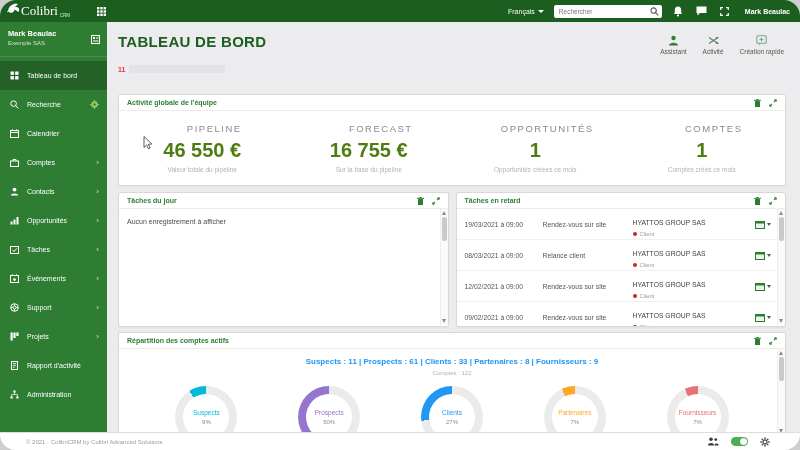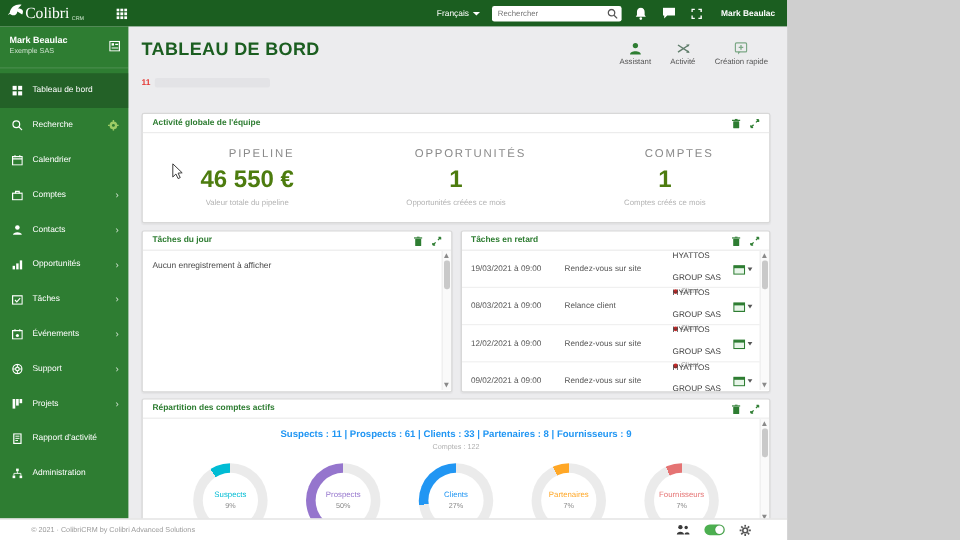--- a/index.html
+++ b/index.html
@@ -1,17 +1,17 @@
 <!DOCTYPE html>
 <html><head>
 <meta charset="utf-8">
 <style>
   html,body{margin:0;padding:0;background:#cfcfcf;}
-  .screen{position:relative;width:656px;height:450px;overflow:hidden;background:#ececee;
-          font-family:"Liberation Sans",sans-serif;-webkit-font-smoothing:antialiased;}
+  .screen{position:relative;width:800px;height:450px;overflow:hidden;background:#ececee;
+          font-family:"Liberation Sans",sans-serif;border-radius:16px;-webkit-font-smoothing:antialiased;}
   
   .topbar{position:absolute;top:0;left:0;right:0;height:22px;background:#1b5e20;display:flex;align-items:center;z-index:30;}
   .brand{display:flex;align-items:flex-start;width:84px;padding-left:6px;cursor:pointer;}
   .brand-text{font-family:"Liberation Serif",serif;color:#fff;font-size:13px;line-height:20px;}
   .brand-sub{color:#cfe8cf;font-size:4.5px;margin:12px 0 0 2px;}
   .apps{width:22px;height:22px;display:flex;align-items:center;justify-content:center;cursor:pointer;}
   .topbar-right{margin-left:auto;display:flex;align-items:center;gap:10px;padding-right:10px;}
   .lang{color:#fff;font-size:7px;display:flex;align-items:center;gap:3px;cursor:pointer;}
   .caret{width:0;height:0;border-left:3px solid transparent;border-right:3px solid transparent;border-top:3px solid #fff;}
   .searchbox{position:relative;width:108px;height:13px;background:#fff;border-radius:2px;display:flex;align-items:center;}
@@ -371,20 +371,25 @@
             </span>
         </span>
       </div>
       <div class="stats">
         <div class="stat">
           <div class="stat-label">PIPELINE</div>
           <div class="stat-value">46 550 €</div>
           <div class="stat-caption">Valeur totale du pipeline</div>
         </div>
         <div class="stat">
+          <div class="stat-label">FORECAST</div>
+          <div class="stat-value">16 755 €</div>
+          <div class="stat-caption">Sur la base du pipeline</div>
+        </div>
+        <div class="stat">
           <div class="stat-label">OPPORTUNITÉS</div>
           <div class="stat-value">1</div>
           <div class="stat-caption">Opportunités créées ce mois</div>
         </div>
         <div class="stat">
           <div class="stat-label">COMPTES</div>
           <div class="stat-value">1</div>
           <div class="stat-caption">Comptes créés ce mois</div>
         </div>
       </div>

